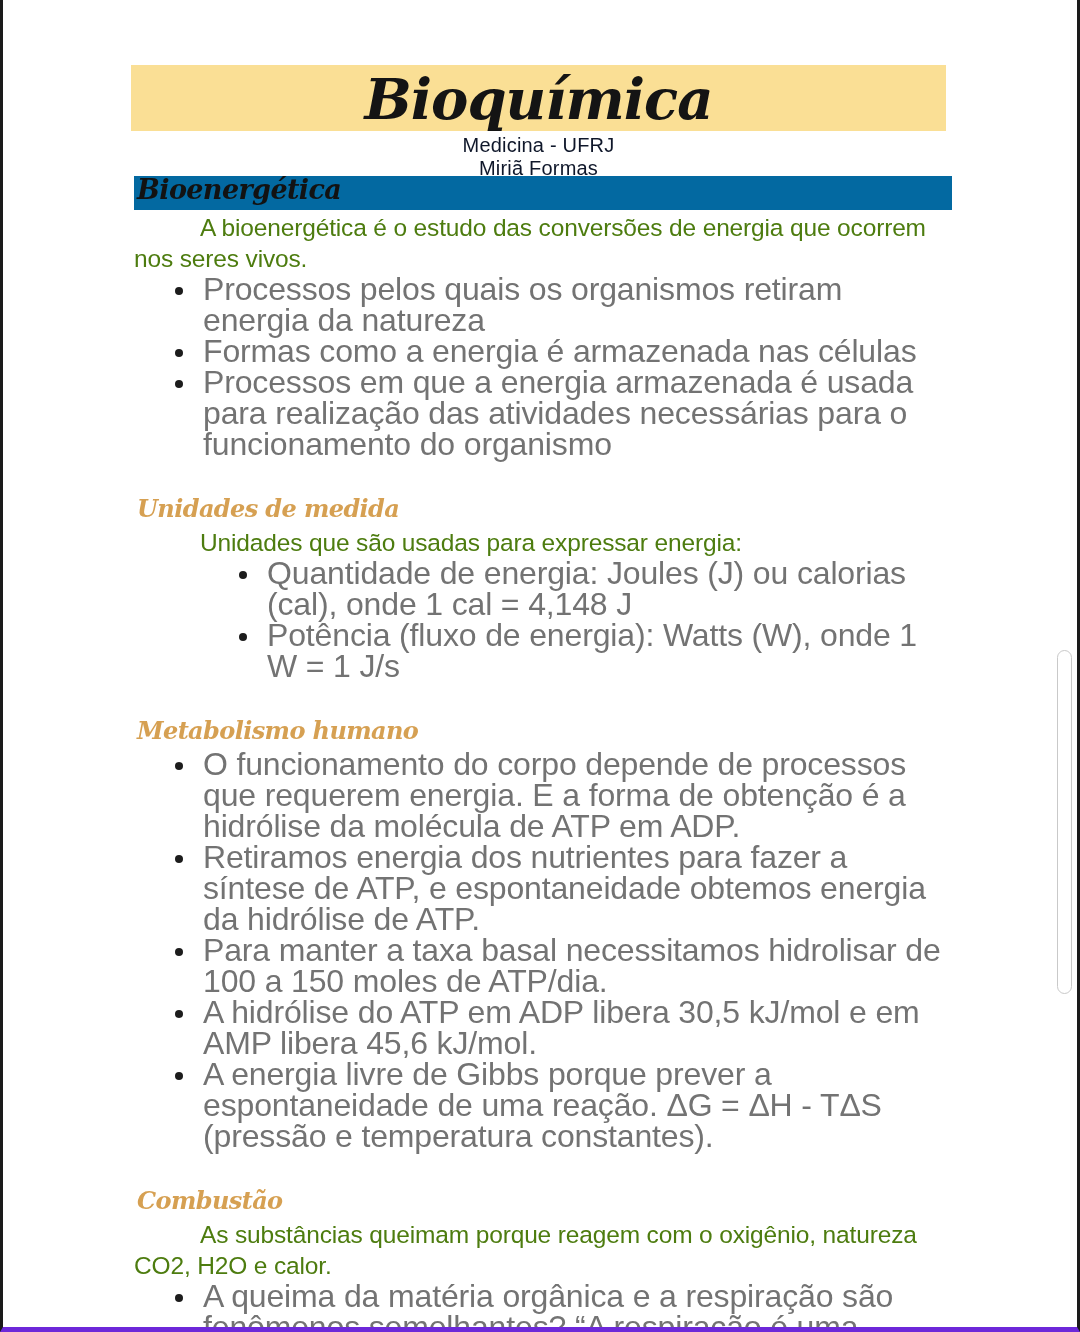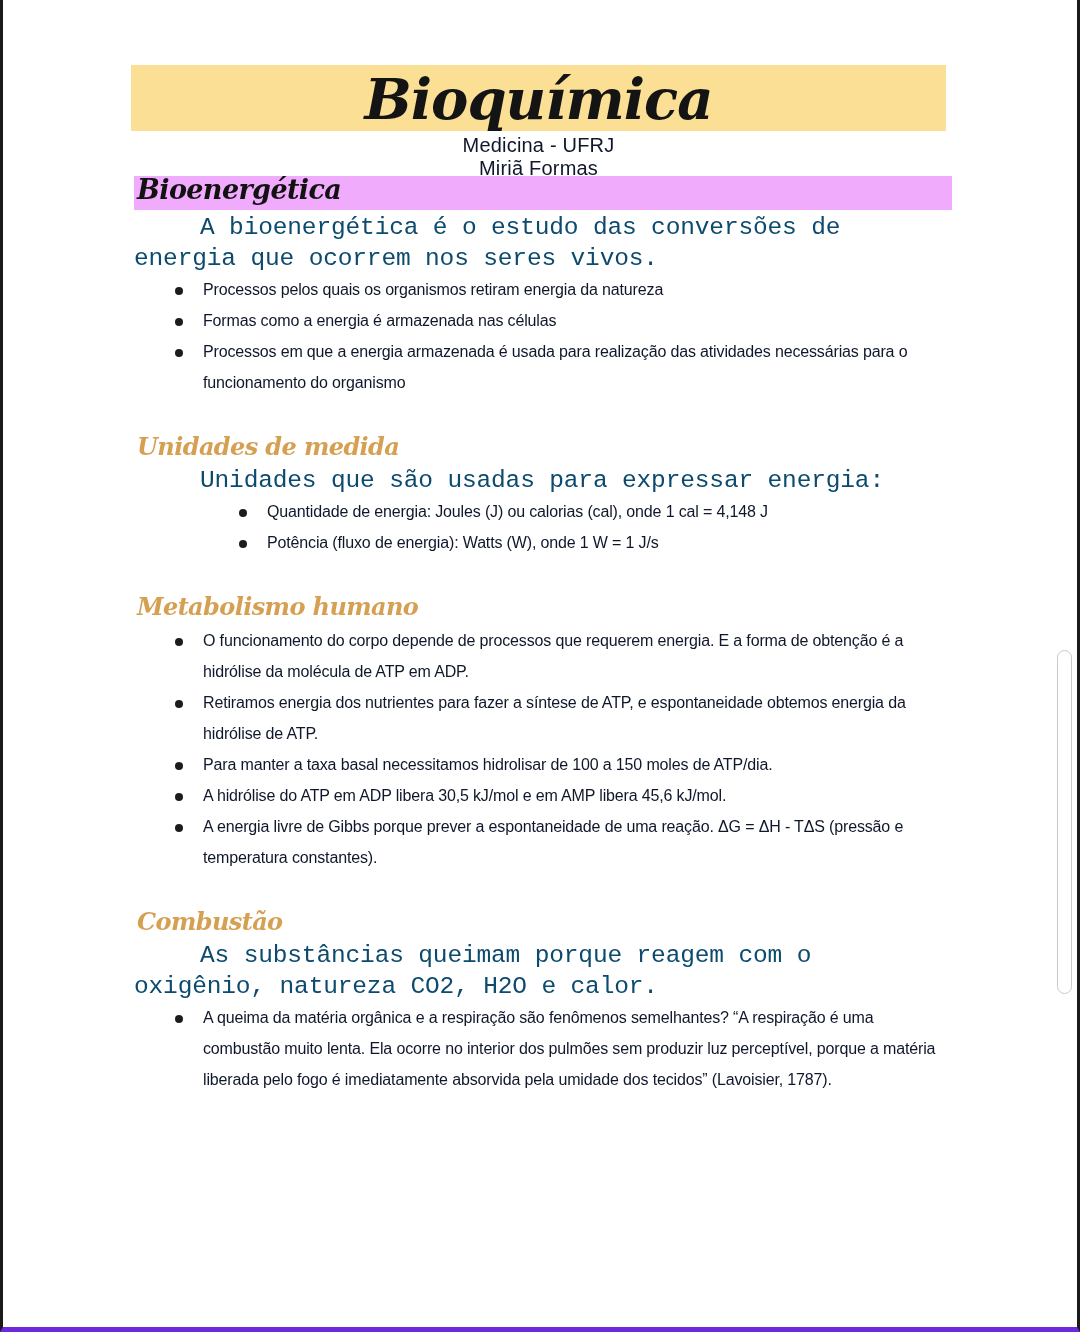--- a/index.html
+++ b/index.html
@@ -68,21 +68,21 @@
   .content {
     position: absolute;
     left: 131px;
     top: 176px;
     width: 818px;
   }
 
   
   .section-band {
     position: relative;
-    background: #f0abfc;
+    background: #0369a1;
     height: 34px;
     margin-bottom: 2px;
   }
   .section-band .hdr {
     position: absolute;
     left: 3px;
     top: -2px;
     font-family: "DejaVu Serif", serif;
     font-weight: bold;
     font-style: italic;
@@ -98,47 +98,47 @@
     font-style: italic;
     font-size: 24px;
     letter-spacing: -0.6px;
     color: #d6a052;
     white-space: nowrap;
     margin: 0 0 4px 3px;
   }
 
   
   .para {
-    font-family: Liberation Mono, monospace;
+    font-family: Liberation Sans, sans-serif;
     font-weight: 300;
     font-size: 24.5px;
     line-height: 31px;
-    color: #0c4a6e;
+    color: #4d7c0f;
     text-indent: 66px;
     margin: 0;
     letter-spacing: -0.15px;
   }
 
   
   ul.bl {
     list-style: none;
     margin: 0;
     padding: 0;
   }
   ul.bl.lvl1 { padding-left: 36px; }
   ul.bl.lvl2 { padding-left: 100px; }
 
   ul.bl > li {
     position: relative;
     padding-left: 33px;
     font-family: "Liberation Sans", sans-serif;
     font-weight: 300;
-    font-size: 16px;
+    font-size: 32px;
     line-height: 31px;
-    color: #0f172a;
+    color: #737373;
     letter-spacing: -0.15px;
   }
   ul.bl > li::before {
     content: "";
     position: absolute;
     left: 5px;
     top: 13px;
     width: 8px;
     height: 8px;
     border-radius: 50%;

